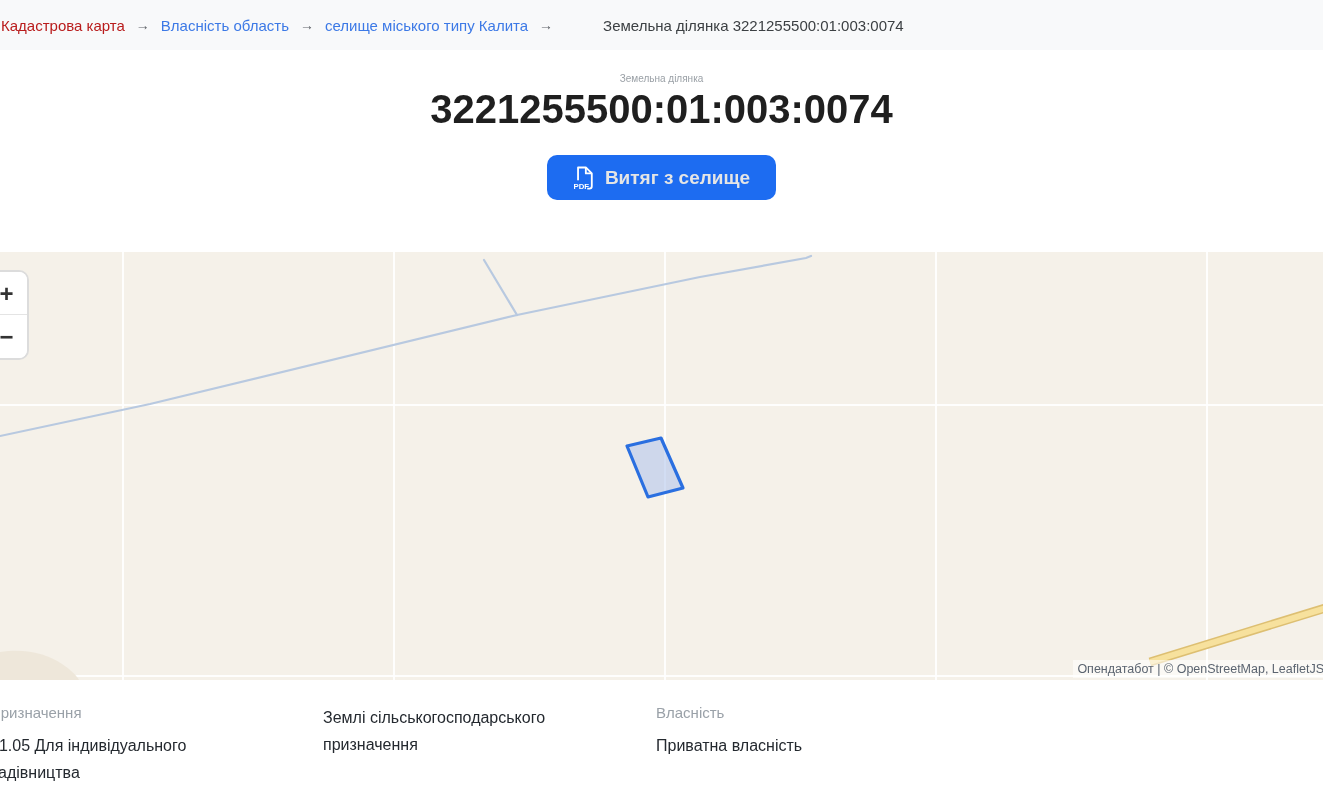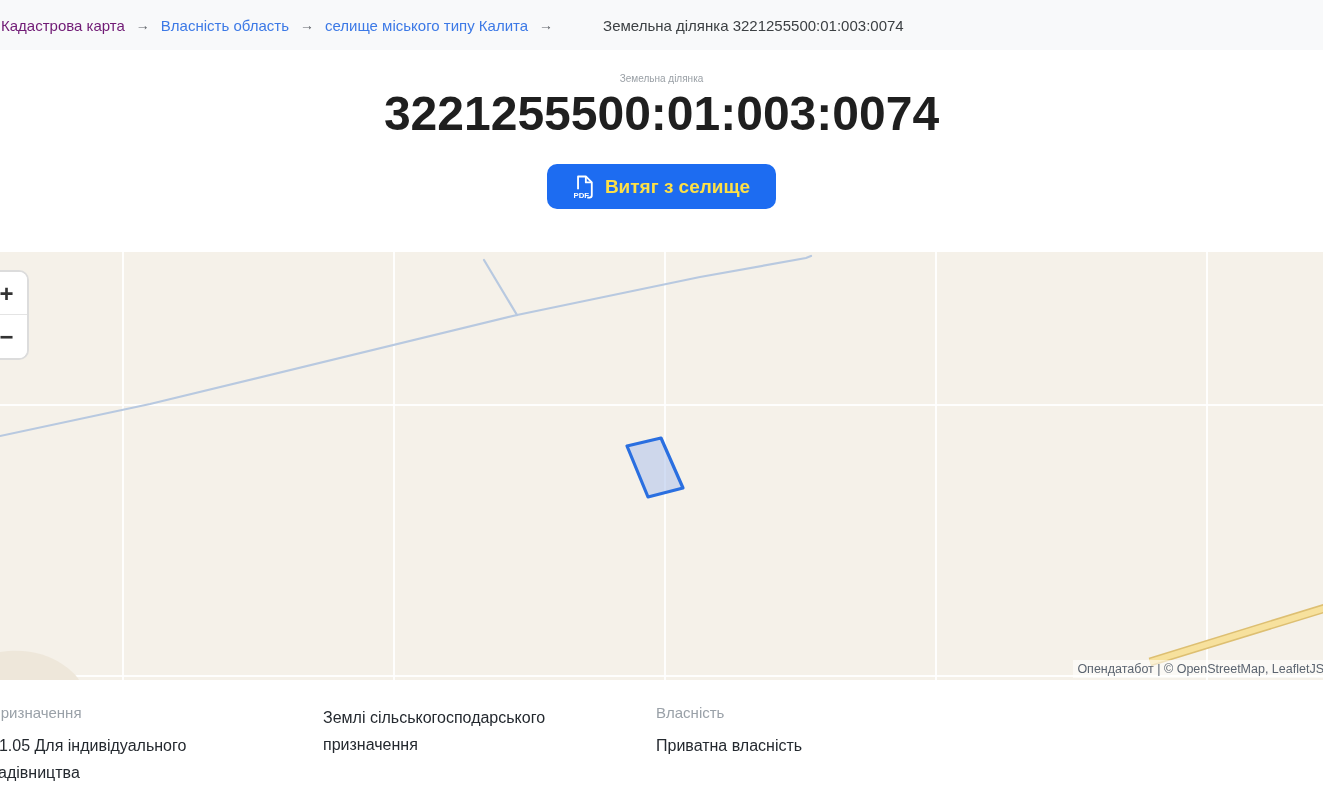--- a/index.html
+++ b/index.html
@@ -3,30 +3,30 @@
 <meta charset="utf-8">
 <style>
   * { margin:0; padding:0; box-sizing:border-box; }
   html,body { width:1323px; height:800px; overflow:hidden; background:#ffffff;
               font-family:"Liberation Sans", sans-serif; }
 
   
   .crumb-bar { height:50px; background:#f8f9fa; display:flex; align-items:center;
                padding-left:1px; font-size:15px; white-space:nowrap; }
   .crumb-link { color:#3c79e6; text-decoration:none; cursor:pointer; }
-  .crumb-link.visited { color:#701a75; }
+  .crumb-link.visited { color:#b91c1c; }
   .crumb-sep { color:#5f6368; margin:0 11px; font-size:14px; }
   .crumb-current { color:#3c4043;margin-left:39px; }
 
   
   .header { text-align:center; padding-top:23px; height:202px; background:#fff; }
   .subtitle { font-size:10px; color:#9aa0a6; }
-  .title { font-size:48px; font-weight:600; color:#1f1f1f; line-height:1.15; margin-top:2px; }
+  .title { font-size:40px; font-weight:600; color:#1f1f1f; line-height:1.15; margin-top:2px; }
   .extract-btn { margin-top:23px; display:inline-flex; align-items:center; gap:10px;
-                 background:#1d6cf1; color:#fde047; border:none; border-radius:10px;
+                 background:#1d6cf1; color:#e5e5e5; border:none; border-radius:10px;
                  height:45px; padding:0 26px; font-size:19px; font-weight:700;
                  font-family:"Liberation Sans", sans-serif; cursor:pointer; }
 
   
   .map { position:relative; width:1323px; height:428px; background:#f5f1e9;
          overflow:hidden; cursor:grab; }
   .map svg.layers { position:absolute; left:0; top:0; }
 
   .zoom-ctl { position:absolute; left:-16px; top:18px; width:45px;
               background:#fff; border:2px solid rgba(60,60,60,0.18);

